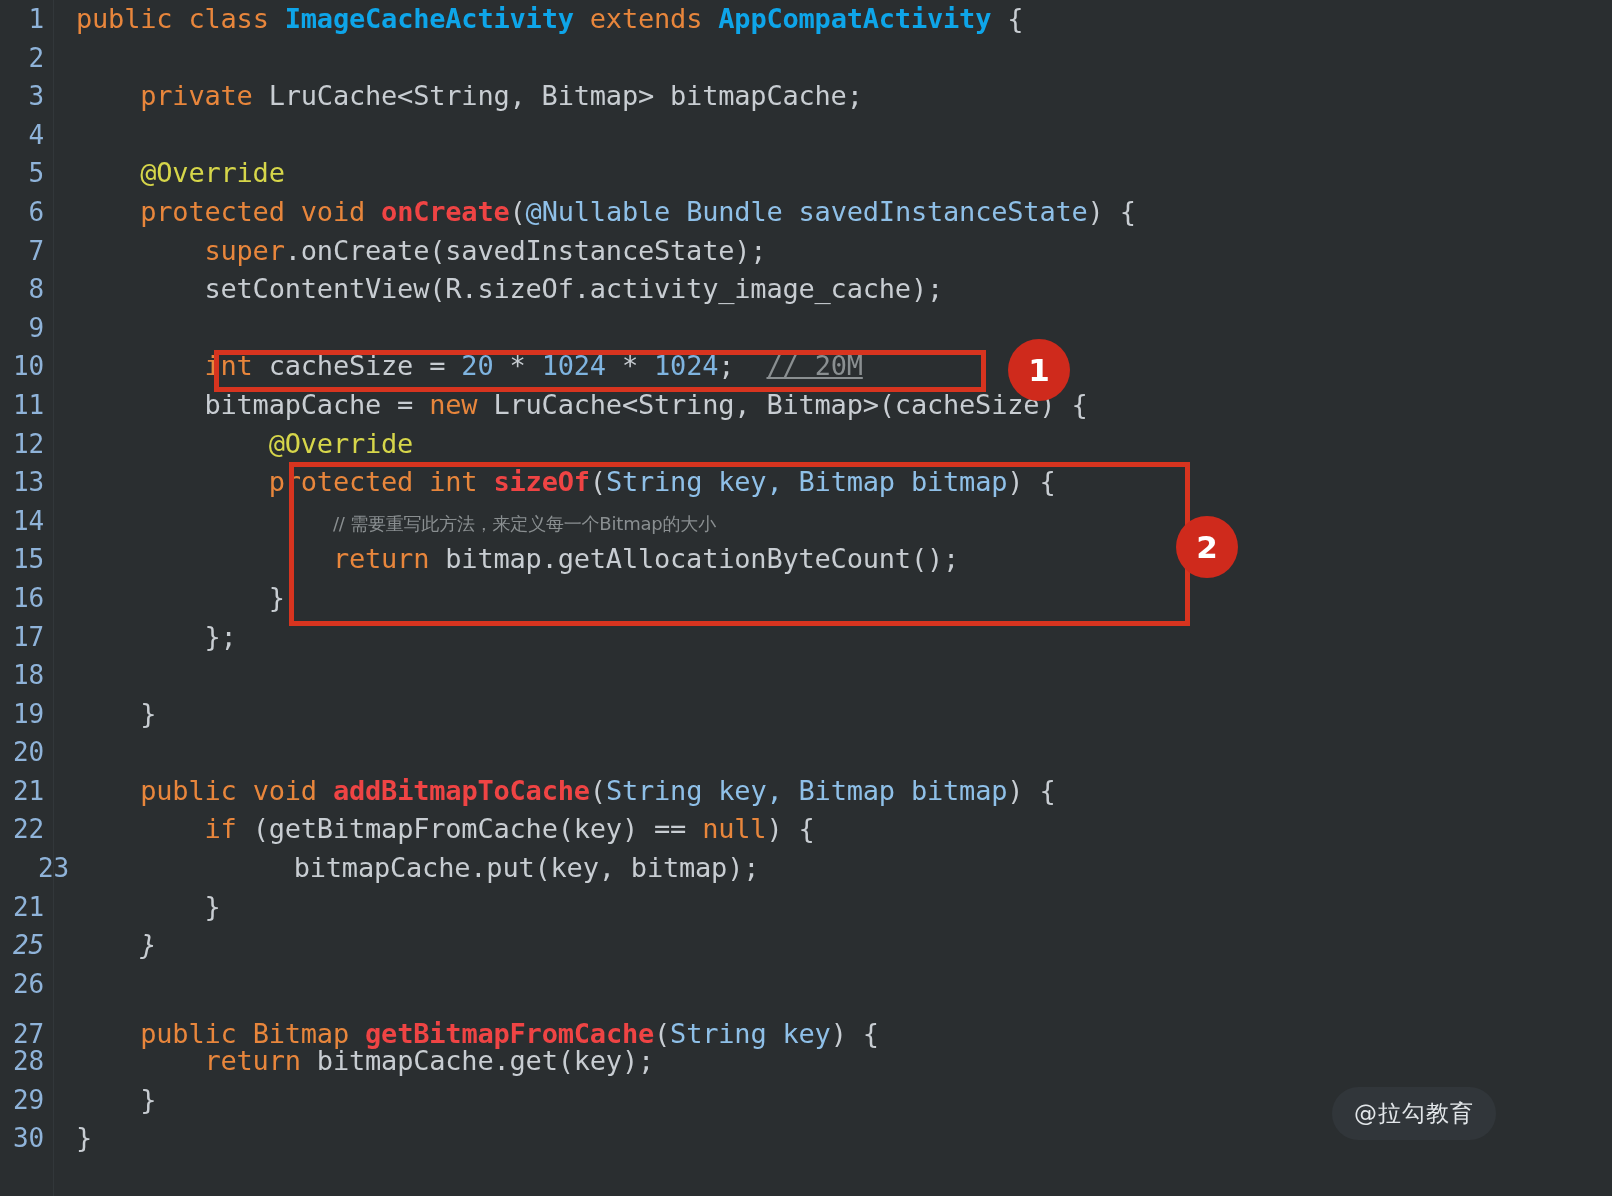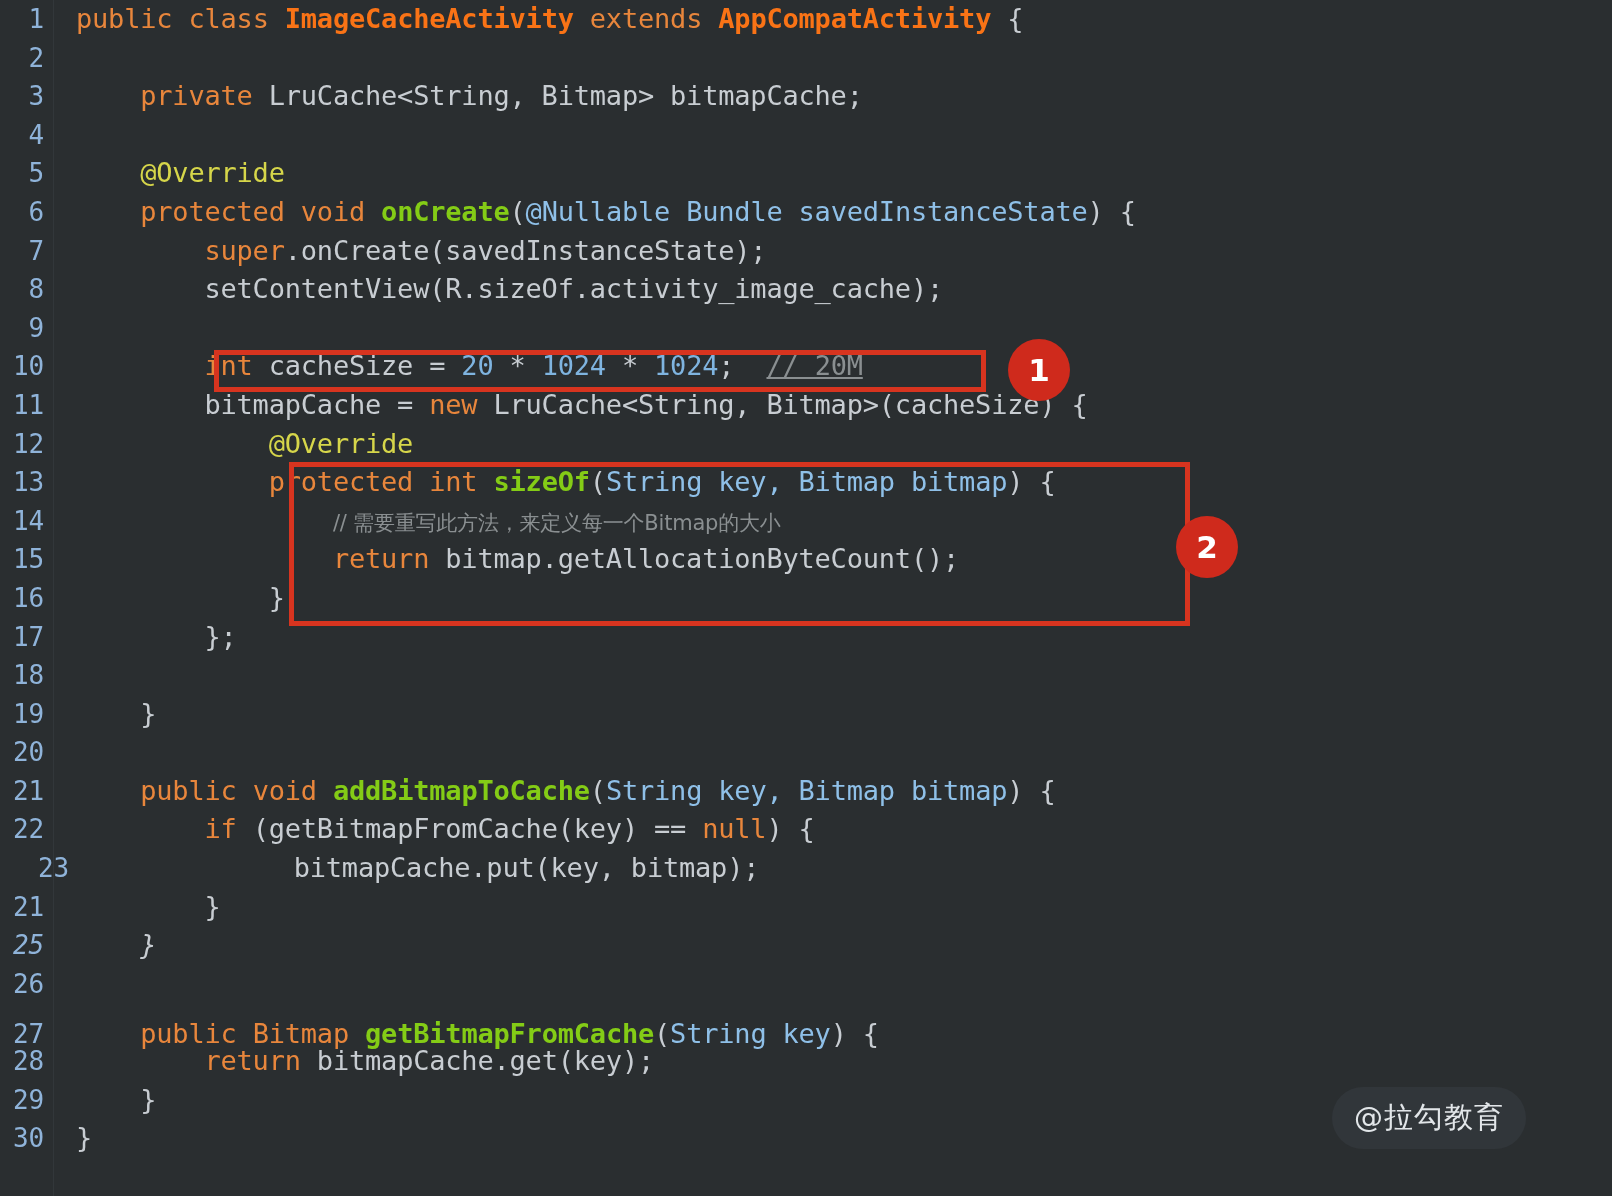--- a/index.html
+++ b/index.html
@@ -53,28 +53,28 @@
   }
   .code-text {
     position: absolute;
     left: 76px;
     top: 0;
     white-space: pre;
   }
 
   
   .kw   { color: #e8863c; }           
-  .typ  { color: #f97316; font-weight: bold; }  
-  .mth  { color: #84cc16; font-weight: bold; }  
+  .typ  { color: #0ea5e9; font-weight: bold; }  
+  .mth  { color: #ef4444; font-weight: bold; }  
   .ann  { color: #d6d64a; }           
   .par  { color: #8fc0e8; }           
   .num  { color: #7fb4e0; }           
   .cmt  { color: #8a8f91; text-decoration: underline; }           
   .pln  { color: #c8cdd2; }           
-  .cmt-cn { color: #8a8f91; font-family: "DejaVu Sans", sans-serif; font-size: 21px; }
+  .cmt-cn { color: #8a8f91; font-family: "DejaVu Sans", sans-serif; font-size: 18px; }
 
   
   .hl-box {
     position: absolute;
     border: 5px solid #d7341f;
     box-sizing: border-box;
     pointer-events: none;
   }
   #hl-box-1 { left: 214px; top: 350px; width: 772px; height: 42px; }
   #hl-box-2 { left: 289px; top: 462px; width: 901px; height: 164px; }
@@ -100,21 +100,21 @@
   
   #watermark {
     position: absolute;
     left: 1332px;
     top: 1087px;
     padding: 11px 22px;
     border-radius: 32px;
     background: #31363a;
     color: #e2e6e9;
     font-family: "DejaVu Sans", sans-serif;
-    font-size: 29px;
+    font-size: 23px;
     letter-spacing: 1px;
     white-space: nowrap;
   }
 </style>
 </head>
 <body>
 
 <div id="root">
 
   <div id="code-area">

